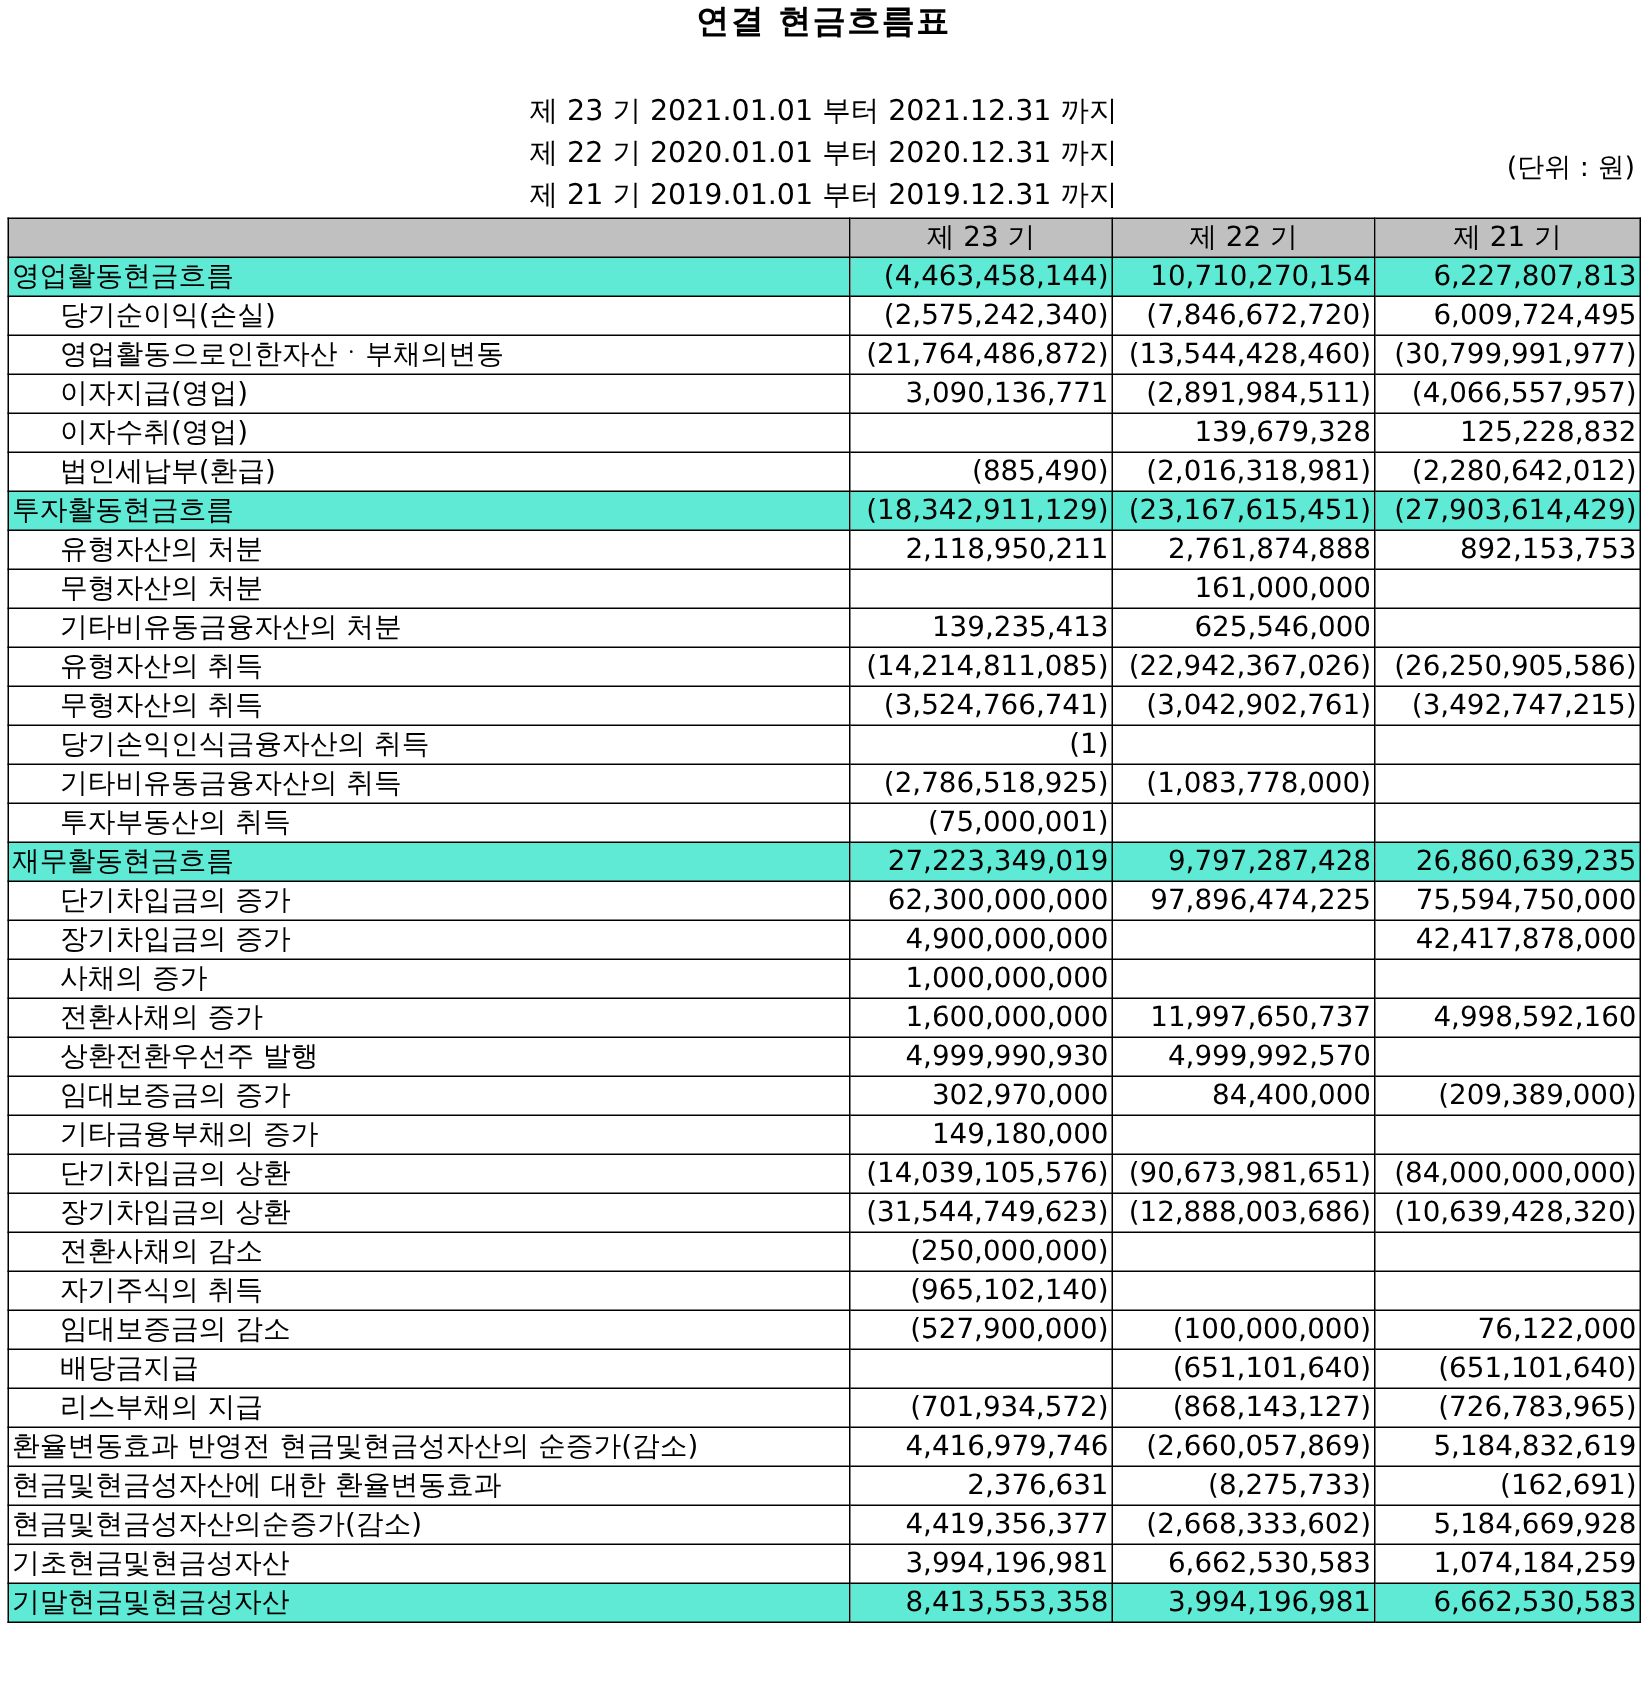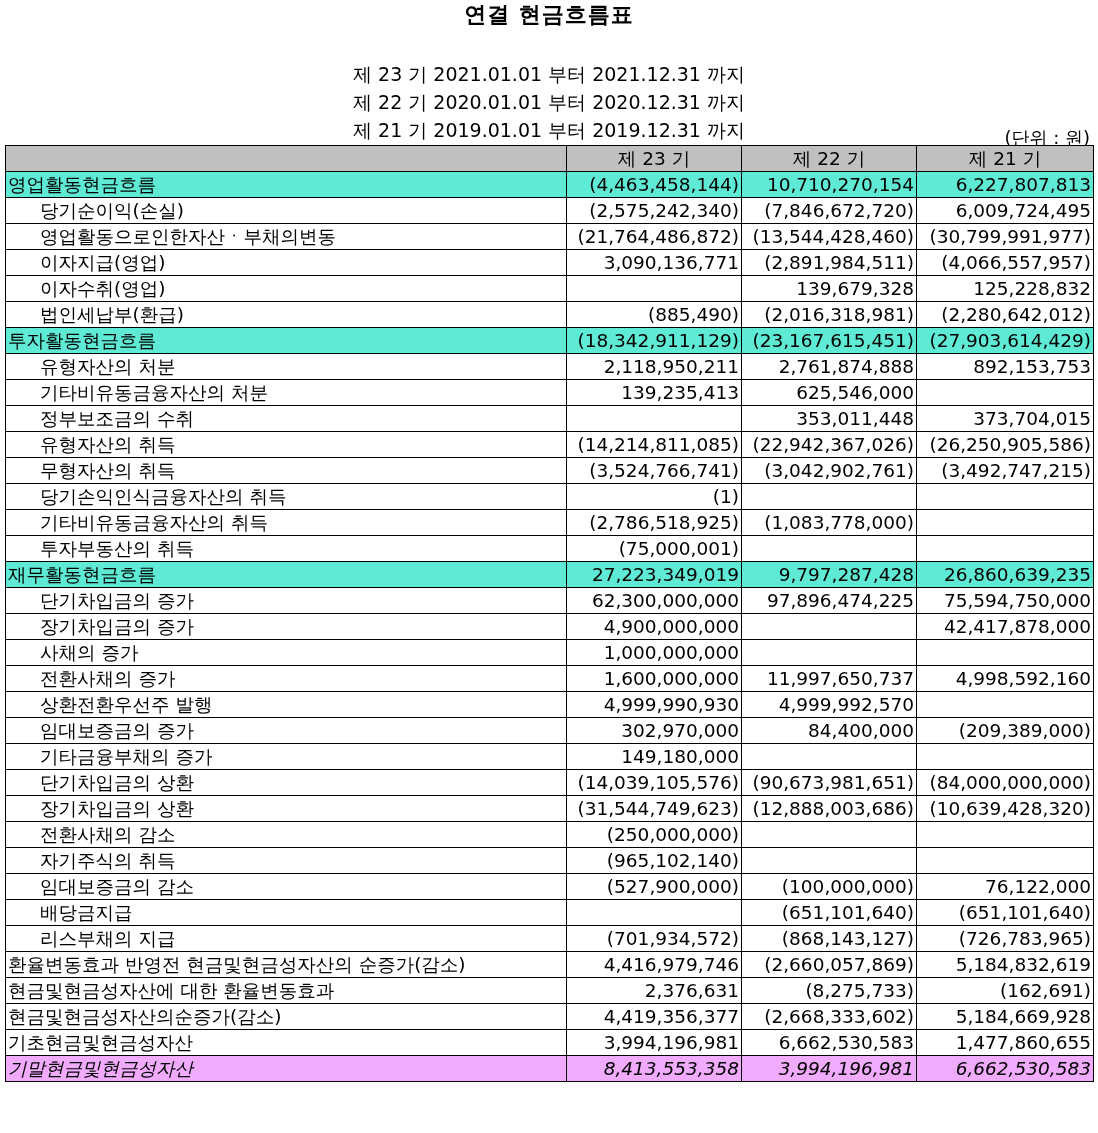--- a/index.html
+++ b/index.html
@@ -11,21 +11,21 @@
   .title {
     position: absolute; left: 0; top: 0; width: 1098px; height: 30px;
     text-align: center; font-size: 22px; font-weight: bold; line-height: 30px;
     letter-spacing: 1px;
   }
   .period {
     position: absolute; left: 0; width: 1098px; text-align: center;
     font-size: 19px; line-height: 26px; margin-top: 31px;
   }
   .unit {
-    position: absolute; right: 8px; top: 126px; font-size: 18px; line-height: 24px;
+    position: absolute; right: 8px; top: 100px; font-size: 18px; line-height: 24px;
   }
   table.cf {
     position: absolute; left: 5px; top: 145px;
     border-collapse: collapse; table-layout: fixed;
     width: 1088px;
   }
   table.cf col.c0 { width: 561px; }
   table.cf col.c1 { width: 175px; }
   table.cf col.c2 { width: 175px; }
   table.cf col.c3 { width: 177px; }
@@ -33,21 +33,21 @@
     border: 1px solid #000000; height: 25px; padding: 0 2px;
     font-size: 18.5px; line-height: 25px; white-space: nowrap; overflow: hidden;
     font-weight: normal;
   }
   table.cf th { background: #c0c0c0; text-align: center; }
   table.cf th.blank { background: #c0c0c0; }
   table.cf td.num { text-align: right; }
   table.cf td.label { text-align: left; }
   table.cf td.label.indent { padding-left: 34px; }
   table.cf tr.section td { background: #5eead4; }
-  table.cf tr.total td { background: #f0abfc; font-style: italic; }
+  table.cf tr.total td { background: #5eead4; }
 </style>
 </head>
 <body>
 
 <div class="title">연결 현금흐름표</div>
 <div class="period" style="top:30px;">제 23 기 2021.01.01 부터 2021.12.31 까지</div>
 <div class="period" style="top:58px;">제 22 기 2020.01.01 부터 2020.12.31 까지</div>
 <div class="period" style="top:86px;">제 21 기 2019.01.01 부터 2019.12.31 까지</div>
 <div class="unit">(단위 : 원)</div>
 
@@ -109,30 +109,30 @@
         <td class="num">(23,167,615,451)</td>
         <td class="num">(27,903,614,429)</td>
       </tr>
       <tr>
         <td class="label indent">유형자산의 처분</td>
         <td class="num">2,118,950,211</td>
         <td class="num">2,761,874,888</td>
         <td class="num">892,153,753</td>
       </tr>
       <tr>
+        <td class="label indent">무형자산의 처분</td>
+        <td class="num"></td>
+        <td class="num">161,000,000</td>
+        <td class="num"></td>
+      </tr>
+      <tr>
         <td class="label indent">기타비유동금융자산의 처분</td>
         <td class="num">139,235,413</td>
         <td class="num">625,546,000</td>
         <td class="num"></td>
-      </tr>
-      <tr>
-        <td class="label indent">정부보조금의 수취</td>
-        <td class="num"></td>
-        <td class="num">353,011,448</td>
-        <td class="num">373,704,015</td>
       </tr>
       <tr>
         <td class="label indent">유형자산의 취득</td>
         <td class="num">(14,214,811,085)</td>
         <td class="num">(22,942,367,026)</td>
         <td class="num">(26,250,905,586)</td>
       </tr>
       <tr>
         <td class="label indent">무형자산의 취득</td>
         <td class="num">(3,524,766,741)</td>
@@ -262,21 +262,21 @@
       <tr>
         <td class="label">현금및현금성자산의순증가(감소)</td>
         <td class="num">4,419,356,377</td>
         <td class="num">(2,668,333,602)</td>
         <td class="num">5,184,669,928</td>
       </tr>
       <tr>
         <td class="label">기초현금및현금성자산</td>
         <td class="num">3,994,196,981</td>
         <td class="num">6,662,530,583</td>
-        <td class="num">1,477,860,655</td>
+        <td class="num">1,074,184,259</td>
       </tr>
       <tr class="total">
         <td class="label">기말현금및현금성자산</td>
         <td class="num">8,413,553,358</td>
         <td class="num">3,994,196,981</td>
         <td class="num">6,662,530,583</td>
       </tr>
     </tbody>
 </table>
 

